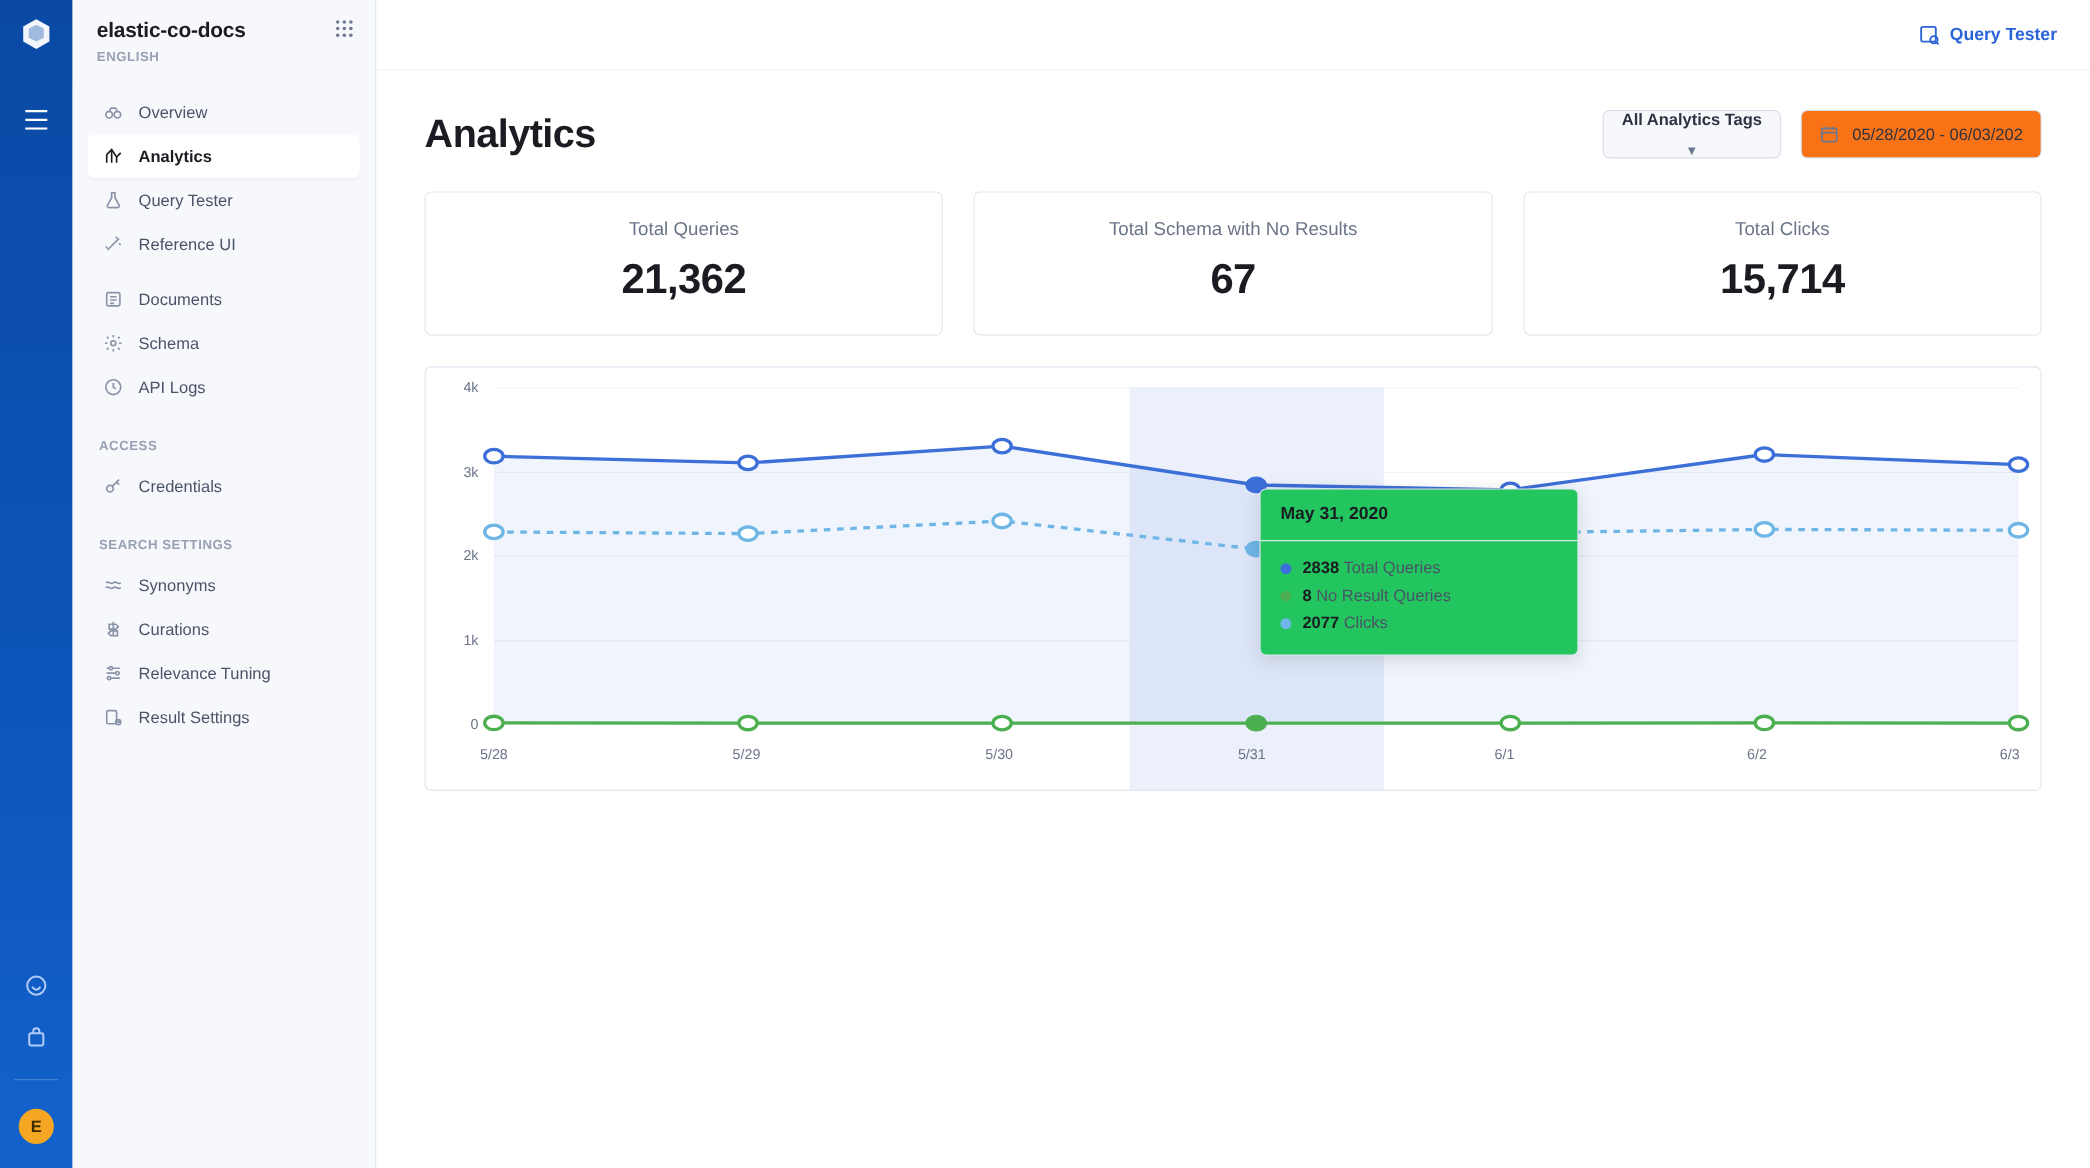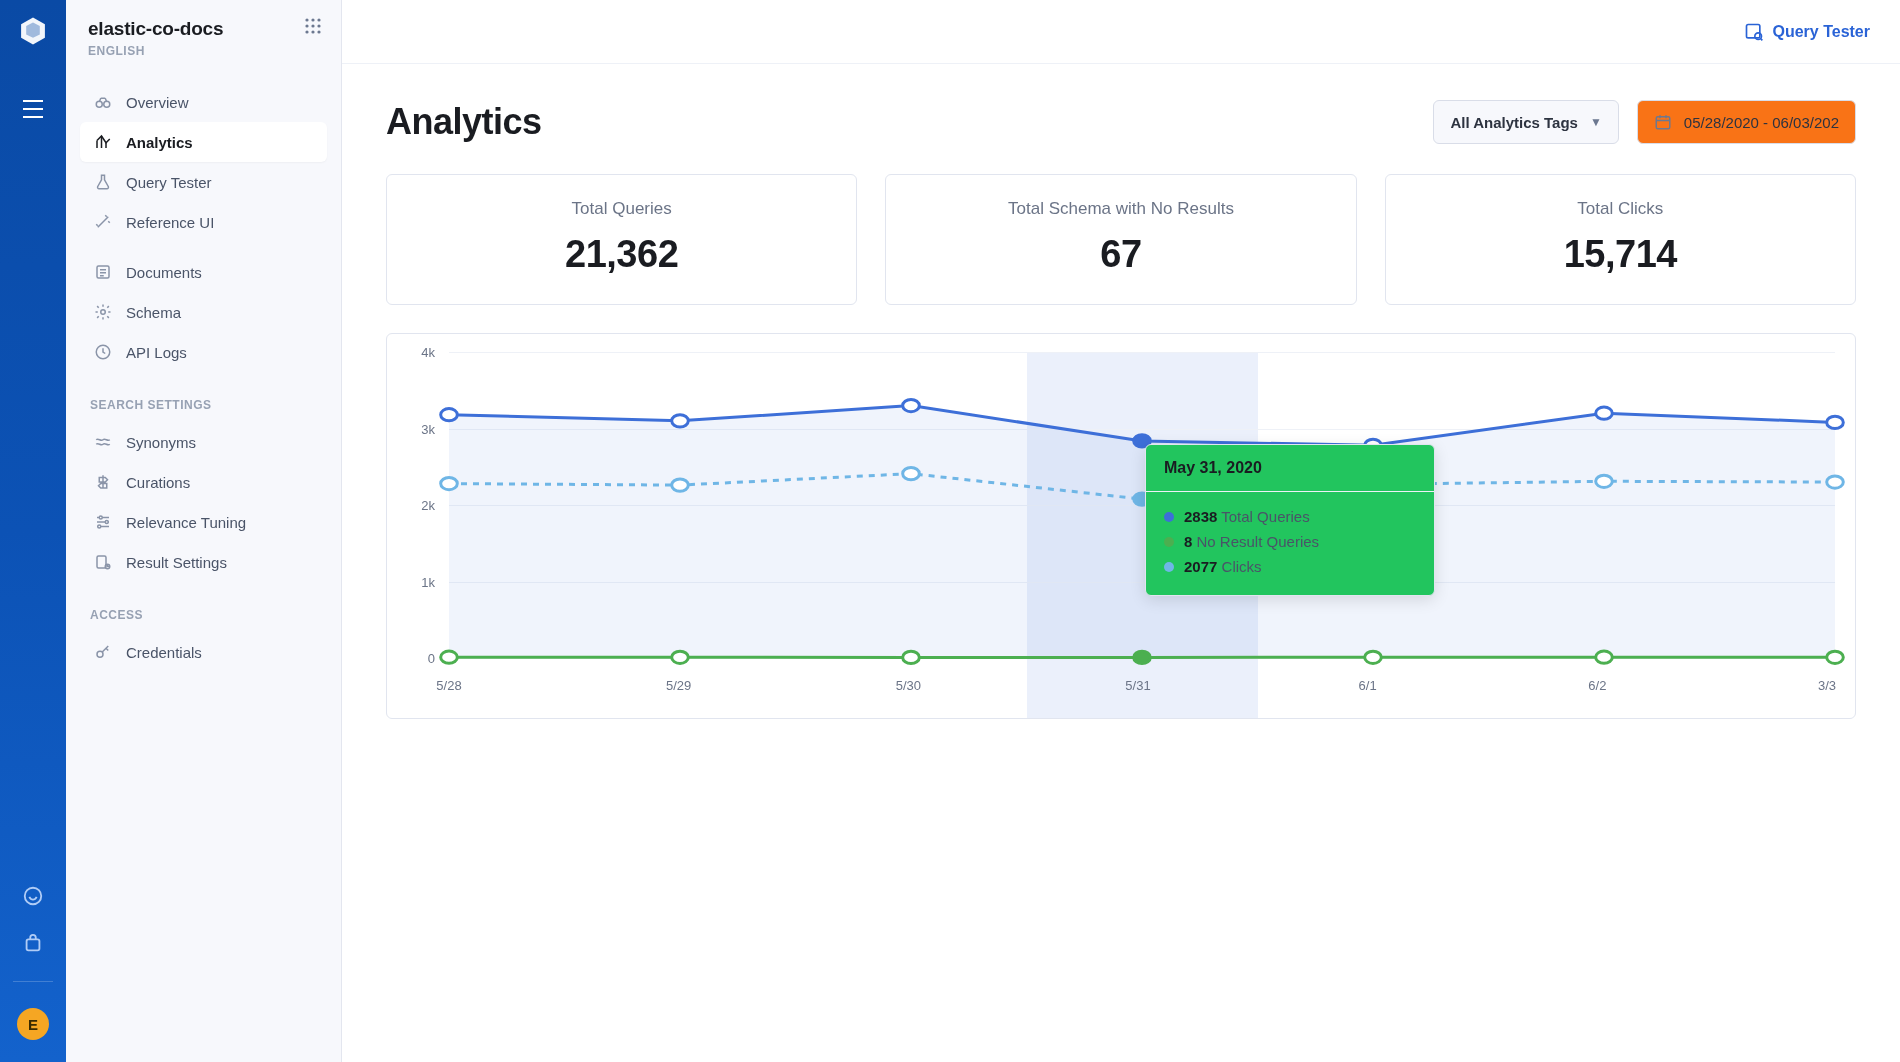--- a/index.html
+++ b/index.html
@@ -44,21 +44,21 @@
 .qt-link { color:#2a63d6; font-weight:600; font-size:16px; display:flex; align-items:center; gap:8px; cursor:pointer;}
 .content { padding:36px 44px 0 44px; overflow:auto;}
 .header-row { display:flex; justify-content:space-between; align-items:center; margin-bottom:30px;}
 .h1 { font-size:36px; font-weight:700; letter-spacing:-.5px; color:#1a1c21;}
 .header-controls { display:flex; gap:18px;}
 .ctl {
   height:44px; border:1px solid #d9dde8; border-radius:6px;
   display:flex; align-items:center; padding:0 16px; gap:12px;
   font-size:15px; color:#2d3340; background:#f97316; cursor:pointer;
 }
-.ctl.tags { background:#f7f8fc; font-weight:600;}
+.ctl.tags { background:#f7f8fc; font-weight:600;flex-direction:column;}
 .ctl .chev { color:#6c7890; font-size:12px;}
 .stats { display:flex; gap:28px; margin-bottom:28px;}
 .stat-card { flex:1; border:1px solid #e1e5ef; border-radius:6px; padding:24px 0 28px; text-align:center;}
 .stat-label { font-size:17px; color:#6b7487; margin-bottom:14px;}
 .stat-value { font-size:38px; font-weight:600; color:#1a1c21; letter-spacing:-.5px;}
 .chart-wrap { position:relative; border:1px solid #e1e5ef; border-radius:6px; padding:18px 0 30px 62px; height:386px;}
 .y-axis { position:absolute; left:0; top:18px; bottom:60px; width:56px;}
 .y-tick { position:absolute; right:8px; font-size:13px; color:#6b7487; transform:translateY(-50%);}
 .plot { position:absolute; left:62px; right:20px; top:18px; bottom:60px;}
 .grid-line { position:absolute; left:0; right:0; border-top:1px solid #eef1f7;}
@@ -190,20 +190,32 @@
     <span class="nav-ic">
               <svg viewBox="0 0 24 24" fill="none" stroke="currentColor" stroke-width="2">
                 <circle cx="12" cy="12" r="9"></circle>
                 <path d="M12 7v5l3 2"></path>
               </svg>
             </span>
     <span>API Logs</span>
   </div>
   </div>
   <div class="nav-group">
+    <div class="nav-heading">ACCESS</div>
+    <div class="nav-item">
+    <span class="nav-ic">
+              <svg viewBox="0 0 24 24" fill="none" stroke="currentColor" stroke-width="2">
+                <circle cx="8" cy="15" r="4"></circle>
+                <path d="M11 12l8-8M16 7l3 3"></path>
+              </svg>
+            </span>
+    <span>Credentials</span>
+  </div>
+  </div>
+  <div class="nav-group">
     <div class="nav-heading">SEARCH SETTINGS</div>
     <div class="nav-item">
     <span class="nav-ic">
               <svg viewBox="0 0 24 24" fill="none" stroke="currentColor" stroke-width="2">
                 <path d="M3 9c3-3 6 3 9 0s6 3 9 0M3 15c3-3 6 3 9 0s6 3 9 0"></path>
               </svg>
             </span>
     <span>Synonyms</span>
   </div>
           <div class="nav-item">
@@ -227,32 +239,20 @@
   </div>
           <div class="nav-item">
     <span class="nav-ic">
               <svg viewBox="0 0 24 24" fill="none" stroke="currentColor" stroke-width="2">
                 <rect x="4" y="4" width="12" height="16" rx="2"></rect>
                 <circle cx="18" cy="18" r="3"></circle>
                 <path d="M18 16v2h2"></path>
               </svg>
             </span>
     <span>Result Settings</span>
-  </div>
-  </div>
-  <div class="nav-group">
-    <div class="nav-heading">ACCESS</div>
-    <div class="nav-item">
-    <span class="nav-ic">
-              <svg viewBox="0 0 24 24" fill="none" stroke="currentColor" stroke-width="2">
-                <circle cx="8" cy="15" r="4"></circle>
-                <path d="M11 12l8-8M16 7l3 3"></path>
-              </svg>
-            </span>
-    <span>Credentials</span>
   </div>
   </div>
       </div>
   </div>
 
   <div class="main">
     <div class="topbar">
       <div class="qt-link">
         <svg width="20" height="20" viewBox="0 0 24 24" fill="none" stroke="currentColor" stroke-width="2">
             <rect x="3" y="3" width="16" height="16" rx="2"></rect>
@@ -338,21 +338,21 @@
               <circle cx="1000" cy="127.5" r="6" fill="#fff" stroke="#6fb6e6" stroke-width="3" vector-effect="non-scaling-stroke"></circle>
             </svg>
         </div>
         <div class="x-axis" id="xaxis">
             <div class="x-tick" style="left:0%">5/28</div>
             <div class="x-tick" style="left:16.666666666666664%">5/29</div>
             <div class="x-tick" style="left:33.33333333333333%">5/30</div>
             <div class="x-tick" style="left:50%">5/31</div>
             <div class="x-tick" style="left:66.66666666666666%">6/1</div>
             <div class="x-tick" style="left:83.33333333333334%">6/2</div>
-            <div class="x-tick" style="left:100%">3/3</div>
+            <div class="x-tick" style="left:100%">6/3</div>
           </div>
         <div class="tooltip" id="tooltip" style="left: calc(50% + 24px); top: 110px;">
           <div class="tt-head">May 31, 2020</div>
           <div class="tt-body" id="tt-body">
   <div class="tt-row">
     <span class="tt-dot" style="background:#3d6fd8"></span>
     <span><span class="tt-val">2838</span> Total Queries</span>
   </div>
   <div class="tt-row">
     <span class="tt-dot" style="background:#4caf50"></span>

